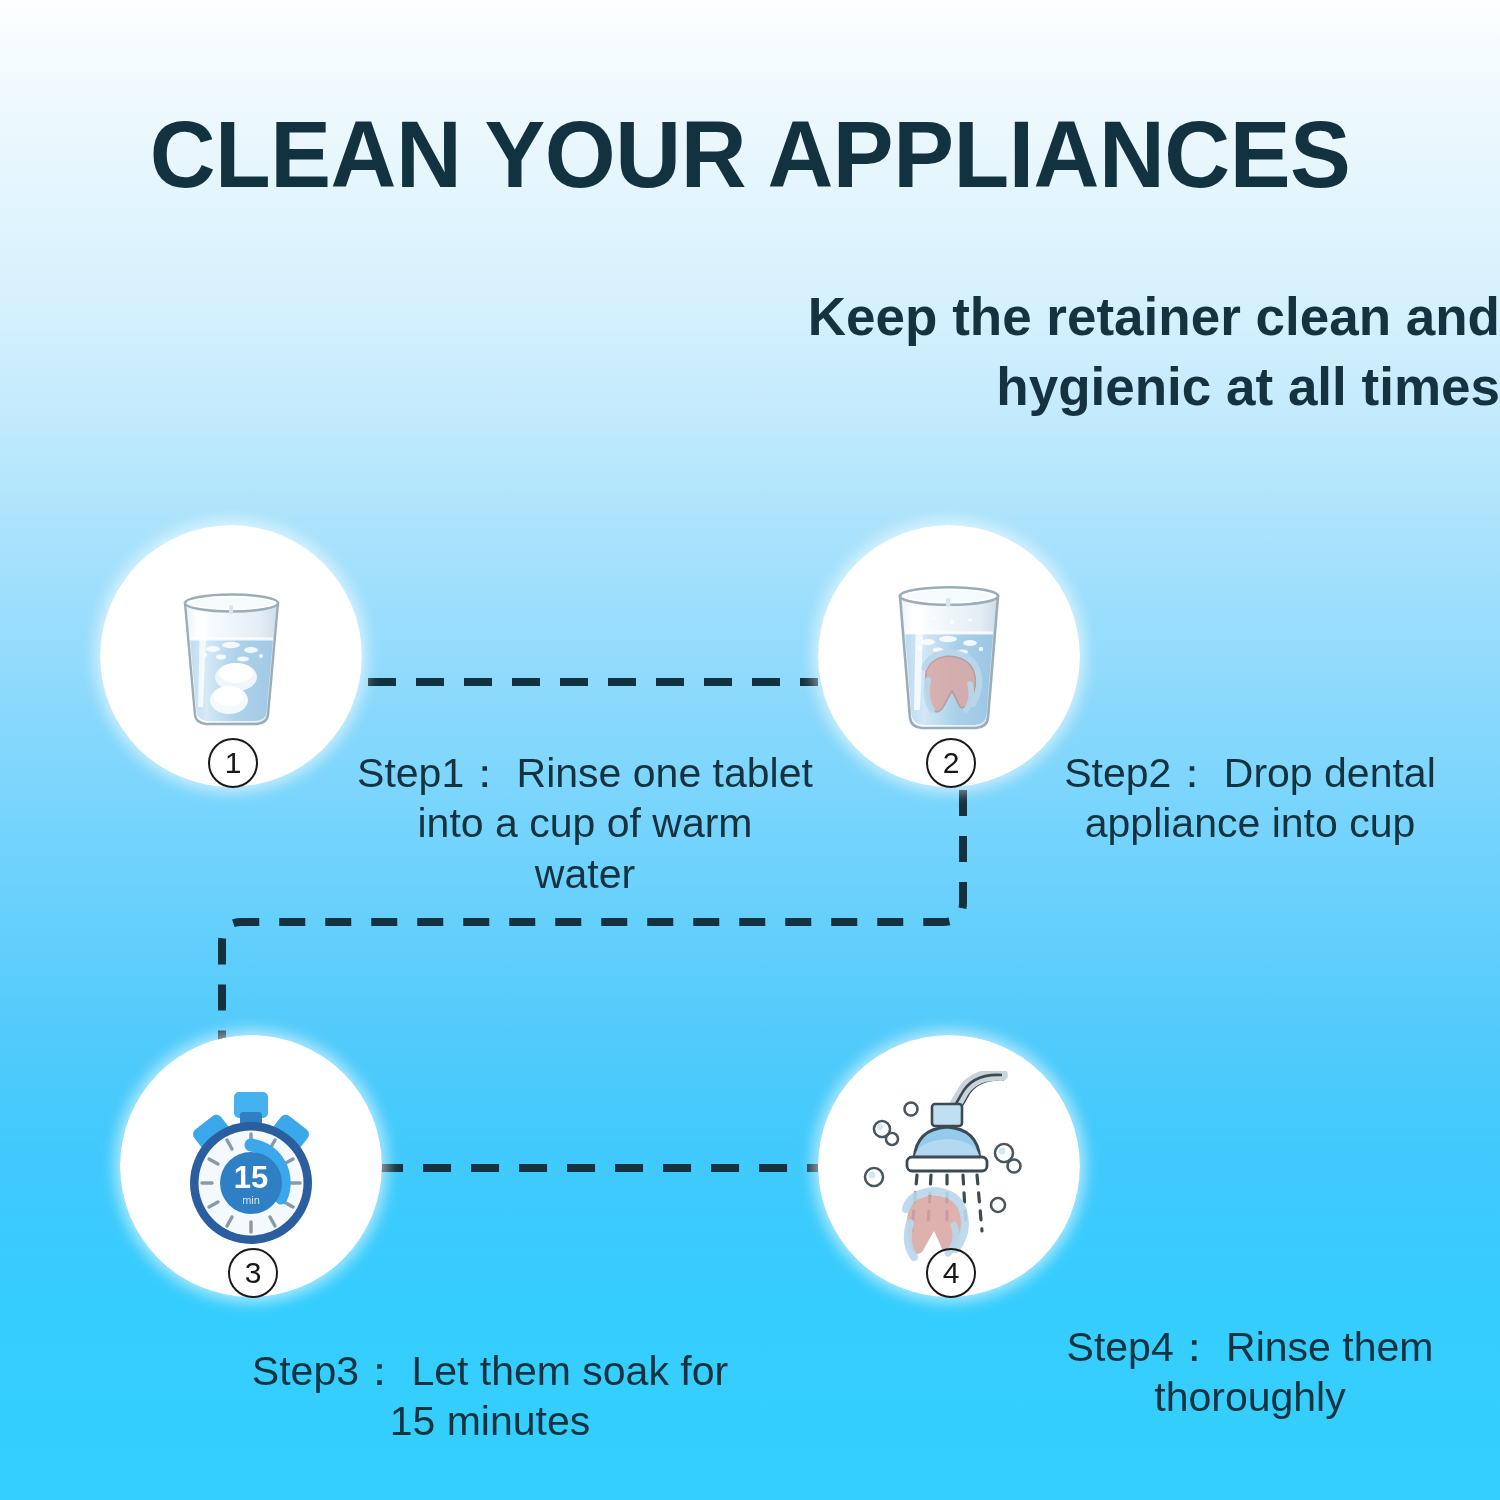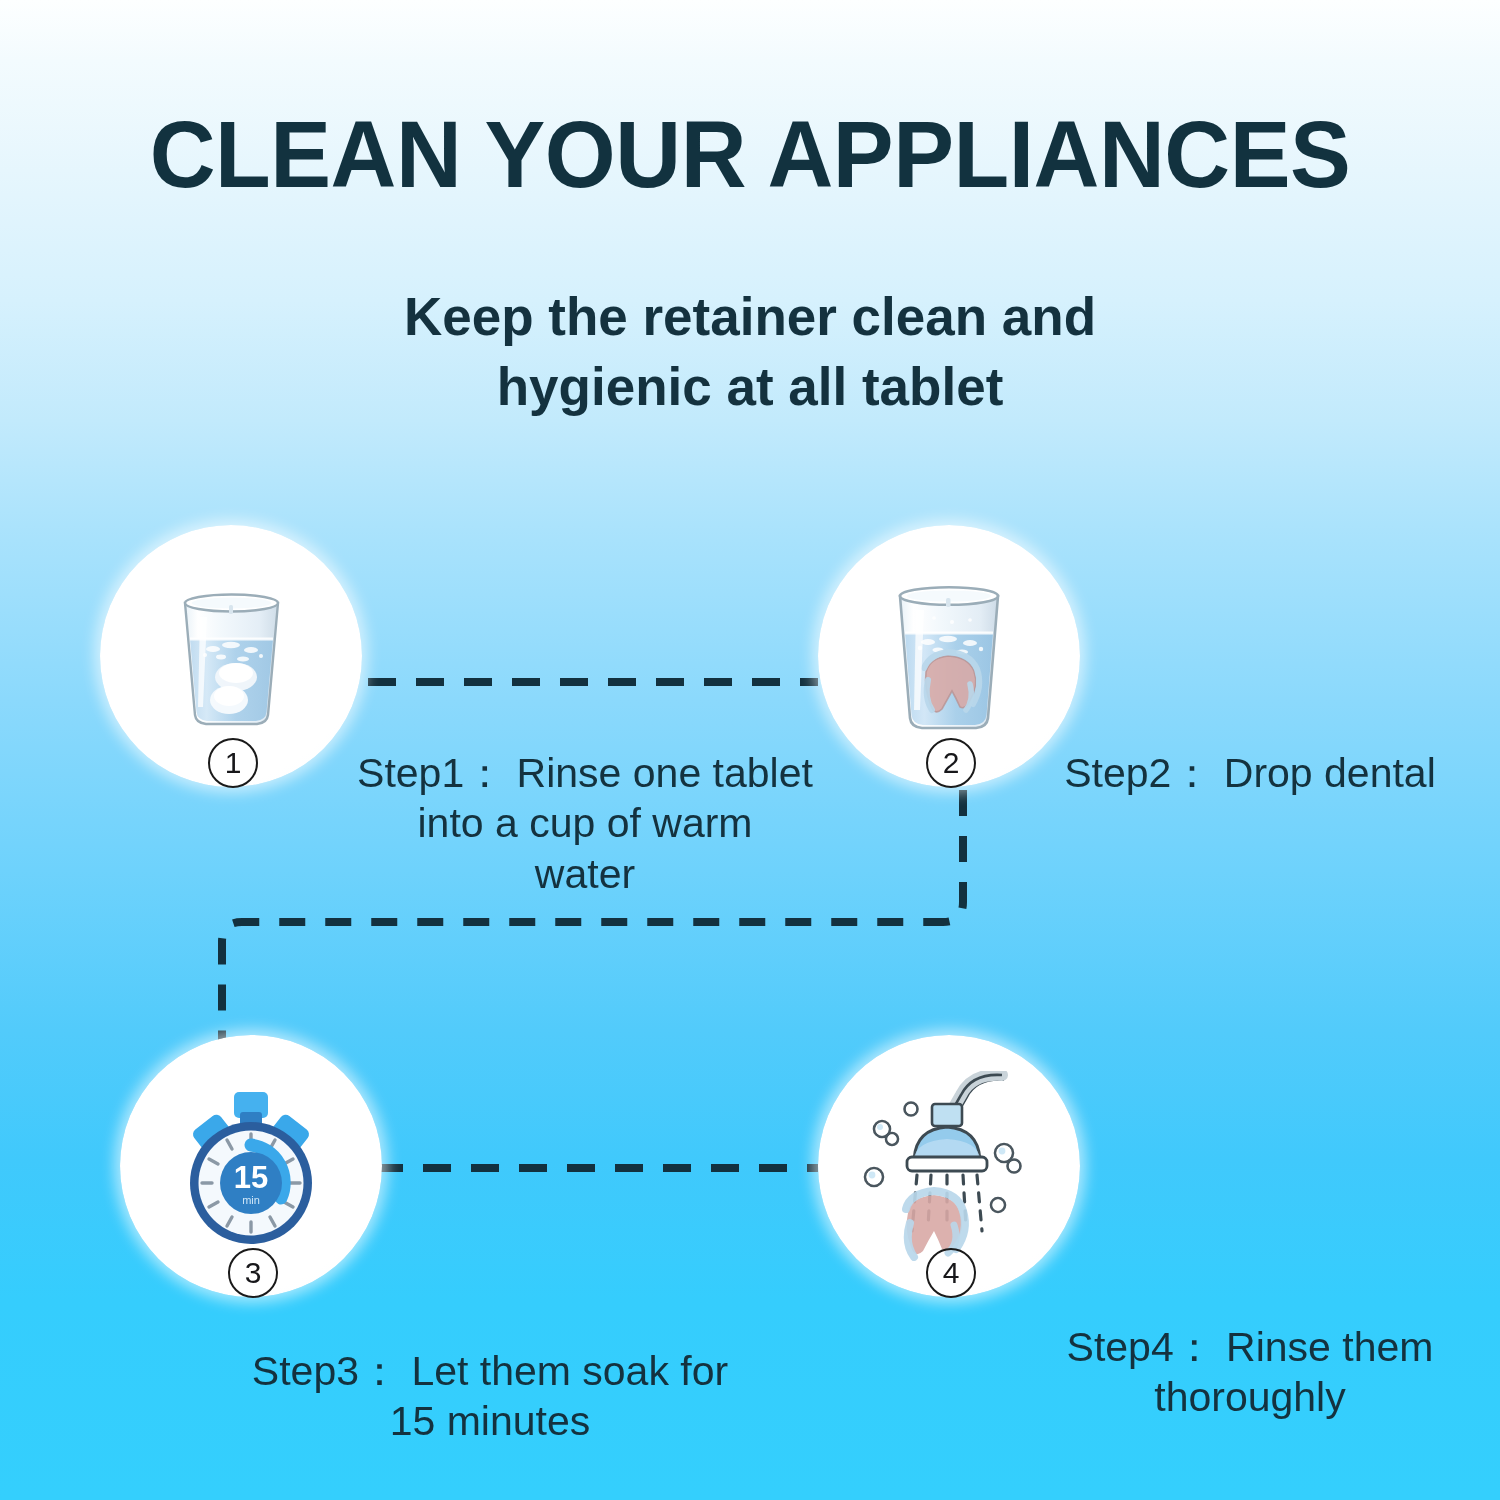--- a/index.html
+++ b/index.html
@@ -55,21 +55,21 @@
     left: 0;
     top: 282px;
     width: 1500px;
     text-align: center;
     font-size: 53px;
     line-height: 1.32;
     font-weight: bold;
     color: #14323f;
     font-family: "Liberation Sans Narrow", "Liberation Sans", sans-serif;
   }
-  .subtitle .line { display: block; }
+  .subtitle .line { display: block; text-align: right; }
 
   
   #connectors {
     position: absolute;
     left: 0;
     top: 0;
     width: 1500px;
     height: 1500px;
     pointer-events: none;
   }
@@ -122,21 +122,21 @@
 </style>
 </head>
 <body>
 
 <div id="poster">
 
   <div class="title">CLEAN YOUR APPLIANCES</div>
 
   <div class="subtitle">
     <span class="line">Keep the retainer clean and</span>
-    <span class="line">hygienic at all tablet</span>
+    <span class="line">hygienic at all times</span>
   </div>
 
   <svg id="connectors" viewBox="0 0 1500 1500">
 
     <path d="M 368 682 L 818 682" fill="none" stroke="#13313f" stroke-width="8" stroke-dasharray="28 20" stroke-linecap="butt"></path>
 
     <path d="M 963 790 L 963 902 Q 963 922 943 922 L 242 922 Q 222 922 222 942 L 222 1052" fill="none" stroke="#13313f" stroke-width="8" stroke-dasharray="26 20" stroke-linecap="butt"></path>
 
     <path d="M 375 1168 L 818 1168" fill="none" stroke="#13313f" stroke-width="8" stroke-dasharray="28 20" stroke-linecap="butt"></path>
   </svg>
@@ -353,20 +353,21 @@
   </div>
 
   <div class="caption cap1">
     <span class="line">Step1： Rinse one tablet</span>
     <span class="line">into a cup of warm</span>
     <span class="line">water</span>
   </div>
 
   <div class="caption cap2">
     <span class="line">Step2： Drop dental</span>
+    <span class="line">appliance into cup</span>
   </div>
 
   <div class="caption cap3">
     <span class="line">Step3： Let them soak for</span>
     <span class="line">15 minutes</span>
   </div>
 
   <div class="caption cap4">
     <span class="line">Step4： Rinse them</span>
     <span class="line">thoroughly</span>

